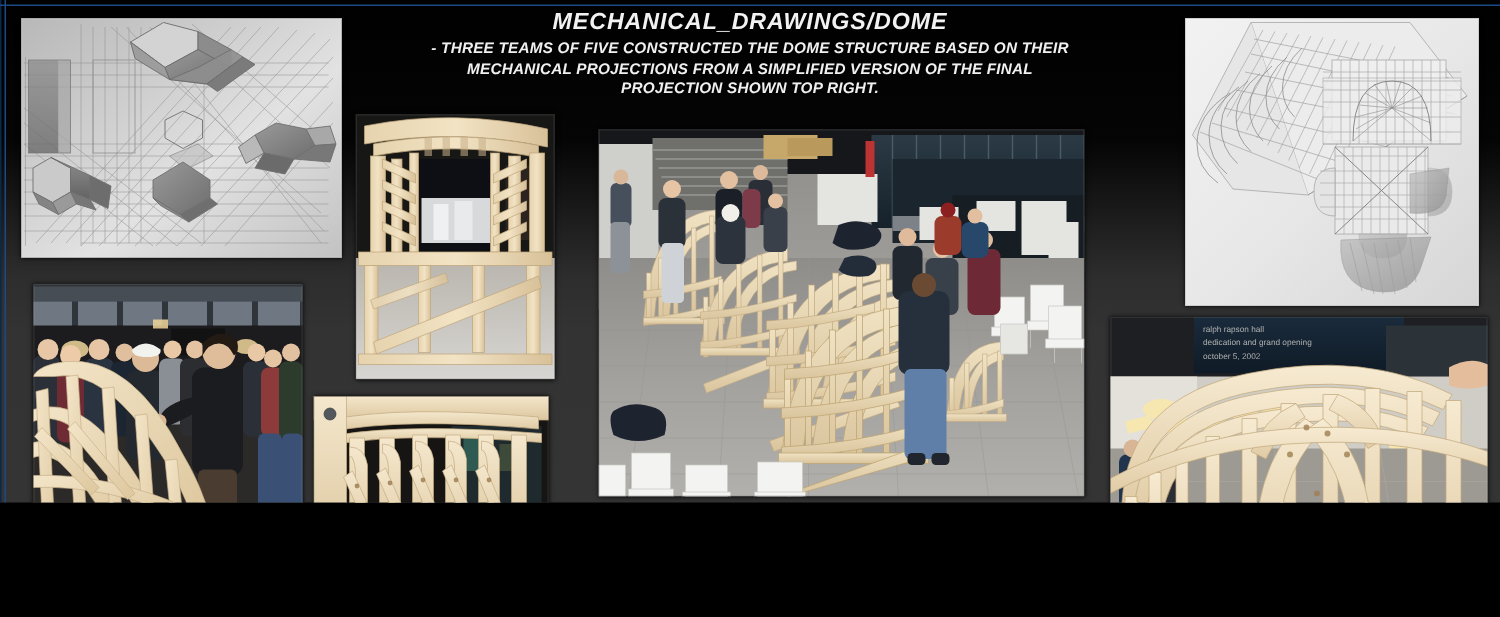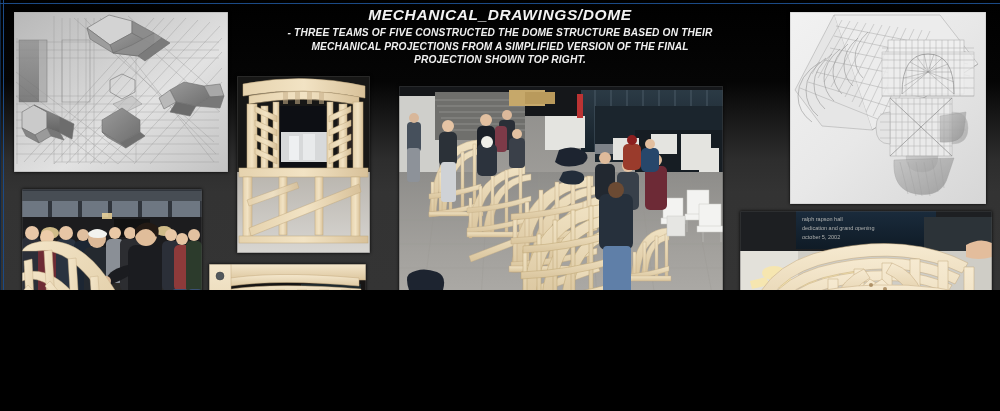--- a/index.html
+++ b/index.html
@@ -1,17 +1,17 @@
 <!DOCTYPE html>
 <html><head>
 <meta charset="utf-8">
 <style>
   html,body{margin:0;padding:0;background:#000;}
   body{width:1000px;height:411px;overflow:hidden;font-family:"Liberation Sans",sans-serif;}
-  #board{position:relative;width:1000px;height:290px;
+  #board{position:relative;width:1000px;height:335px;
     background:#000;
     background-image:linear-gradient(180deg,#000000 0%,#050505 28%,#1d1d1d 44%,#2d2d2d 55%,#333333 66%,#343434 100%);
     overflow:hidden;}
   .hrule{position:absolute;left:0;top:3px;width:1000px;height:1px;background:#1b4a86;}
   .vrule{position:absolute;left:3px;top:0;width:1px;height:411px;background:#1b4a86;}
   .vrule2{position:absolute;left:0;top:0;width:1px;height:411px;background:#0d2747;}
 
   .hdr{position:absolute;left:0;top:6px;width:1000px;text-align:center;}
   .title{font-size:15.5px;font-weight:bold;font-style:italic;color:#f2f2f2;
     letter-spacing:.6px;line-height:17px;font-stretch:condensed;}

